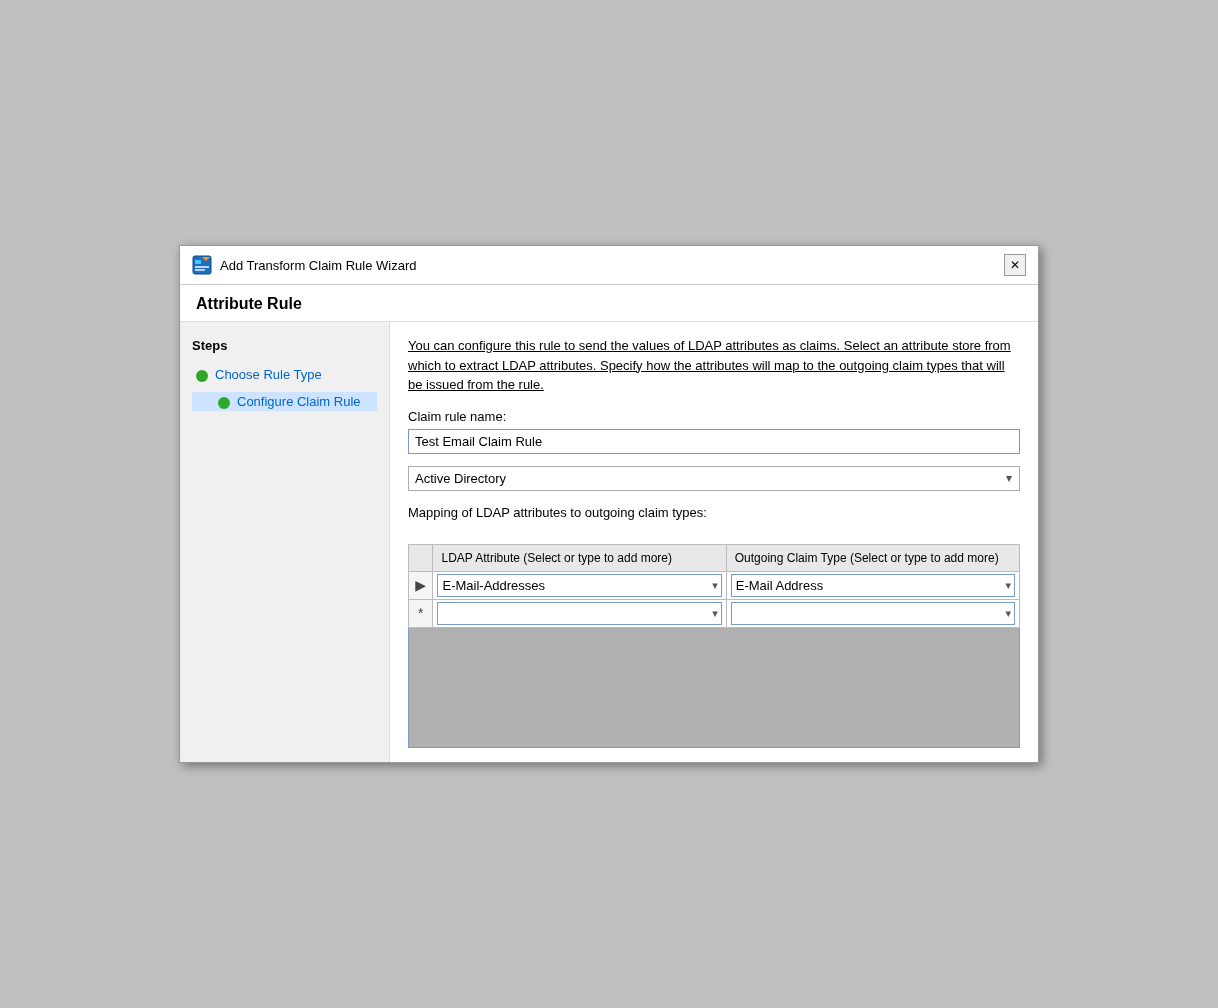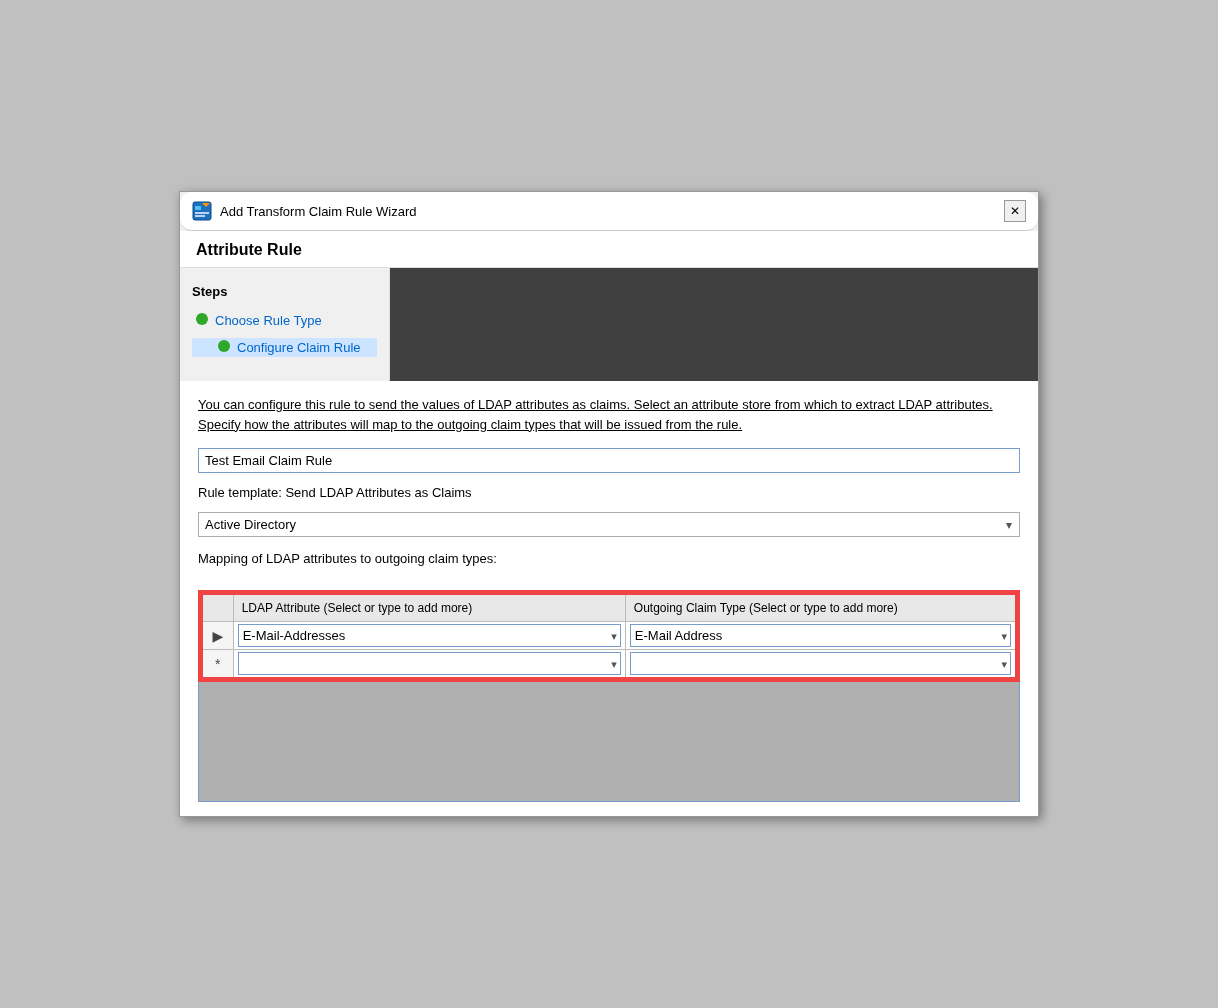--- a/index.html
+++ b/index.html
@@ -19,21 +19,20 @@
       width: 860px;
       box-shadow: 3px 3px 10px rgba(0,0,0,0.4);
     }
     .title-bar {
       background: #fff;
       border-bottom: 1px solid #ccc;
       padding: 8px 12px;
       display: flex;
       align-items: center;
       justify-content: space-between;
-      border-radius: 12px;
     }
     .title-bar-left {
       display: flex;
       align-items: center;
       gap: 8px;
     }
     .title-icon {
       width: 20px;
       height: 20px;
       display: inline-flex;
@@ -60,38 +59,37 @@
     .page-title {
       padding: 10px 16px 8px 16px;
       font-size: 16px;
       font-weight: bold;
       color: #000;
       background: #fff;
       border-bottom: 1px solid #ddd;
     }
     .content-area {
       display: flex;
-      background: #404040;
-      flex-direction: column;
+      background: #5eead4;
     }
     .sidebar {
       width: 210px;
       background: #f0f0f0;
       padding: 16px 12px;
       border-right: 1px solid #ddd;
       flex-shrink: 0;
     }
     .sidebar-title {
       font-weight: bold;
       font-size: 13px;
       margin-bottom: 12px;
     }
     .sidebar-item {
       display: flex;
-      align-items: flex-start;
+      align-items: flex-end;
       gap: 7px;
       margin-bottom: 8px;
       cursor: pointer;
       padding: 2px 4px;
     }
     .sidebar-item.active {
       background: #cce4ff;
       padding-left: 26px;
     }
     .sidebar-dot {
@@ -163,21 +161,21 @@
       color: #555;
     }
     .mapping-label {
       font-size: 13px;
       color: #000;
       margin-bottom: 24px;
     }
     .mapping-table {
       width: 100%;
       border-collapse: collapse;
-      border: 5px solid #ef4444;
+      border: 1px solid #ef4444;
     }
     .mapping-table th {
       background: #e8e8e8;
       border: 1px solid #bbb;
       padding: 6px 8px;
       font-size: 12px;
       font-weight: normal;
       text-align: left;
       vertical-align: top;
     }
@@ -295,23 +293,23 @@
       </div>
       <div class="sidebar-item active">
         <div class="sidebar-dot"></div>
         <span class="sidebar-item-label">Configure Claim Rule</span>
       </div>
     </div>
 
     <div class="main-panel">
       <div class="description">You can configure this rule to send the values of LDAP attributes as claims. Select an attribute store from which to extract LDAP attributes. Specify how the attributes will map to the outgoing claim types that will be issued from the rule.</div>
 
+      <div class="field-label">Claim rule name:</div>
       <input class="text-input" type="text" value="Test Email Claim Rule" style="">
 
-      <div class="rule-template">Rule template: Send LDAP Attributes as Claims</div>
 
       <div class="select-wrapper">
         <select class="select-control">
           <option>Active Directory</option>
         </select>
       </div>
 
       <div class="mapping-label">Mapping of LDAP attributes to outgoing claim types:</div>
 
       <table class="mapping-table">

